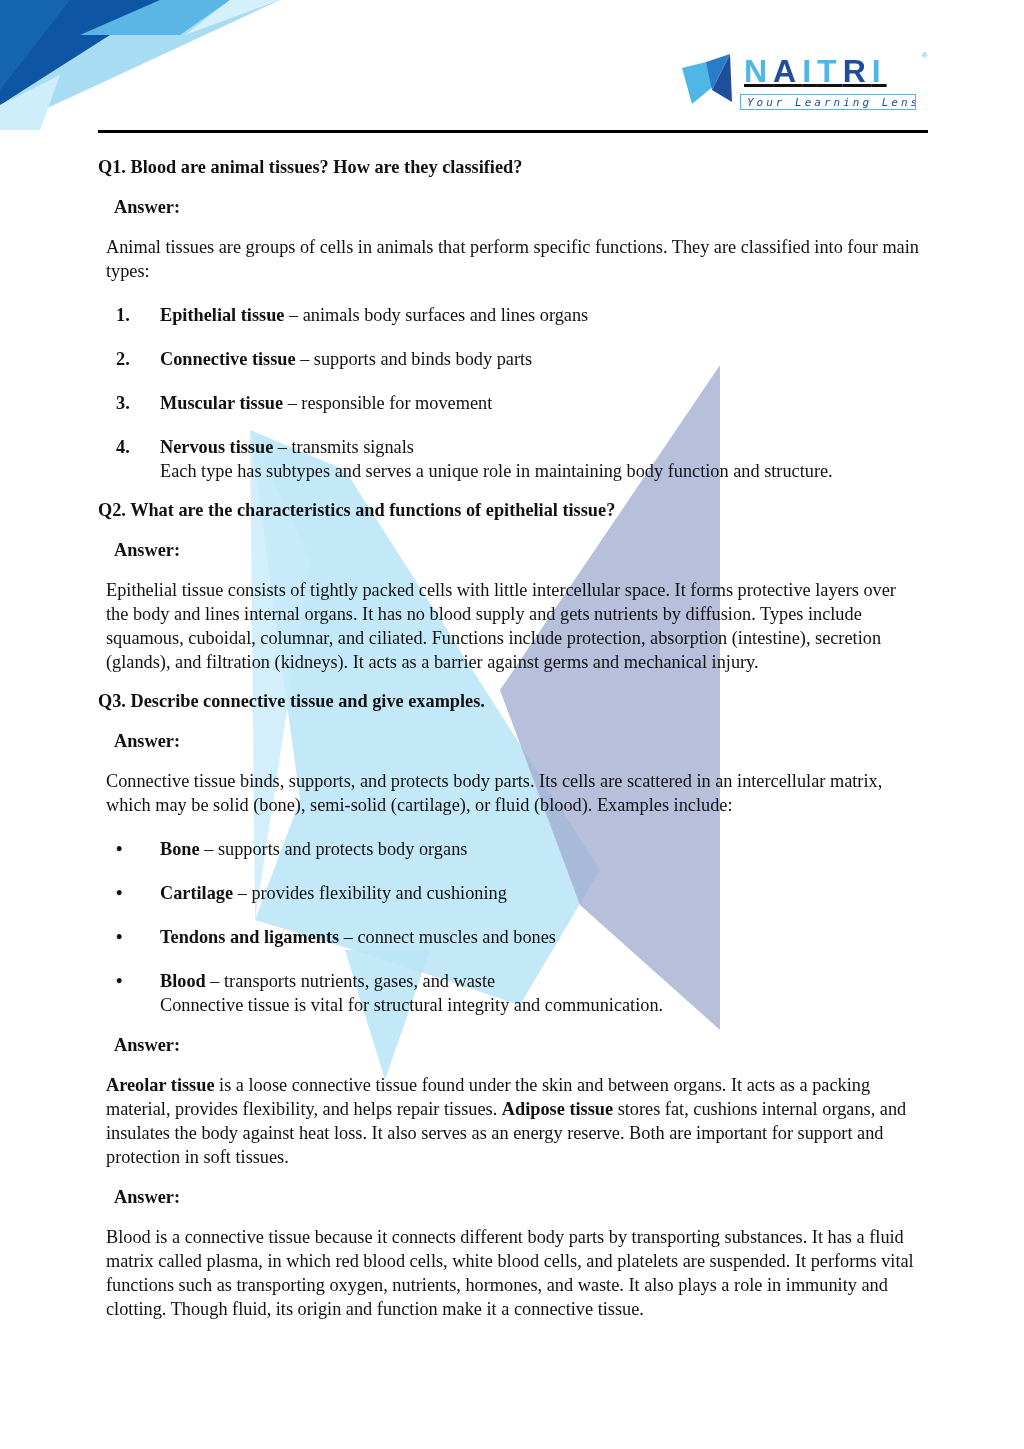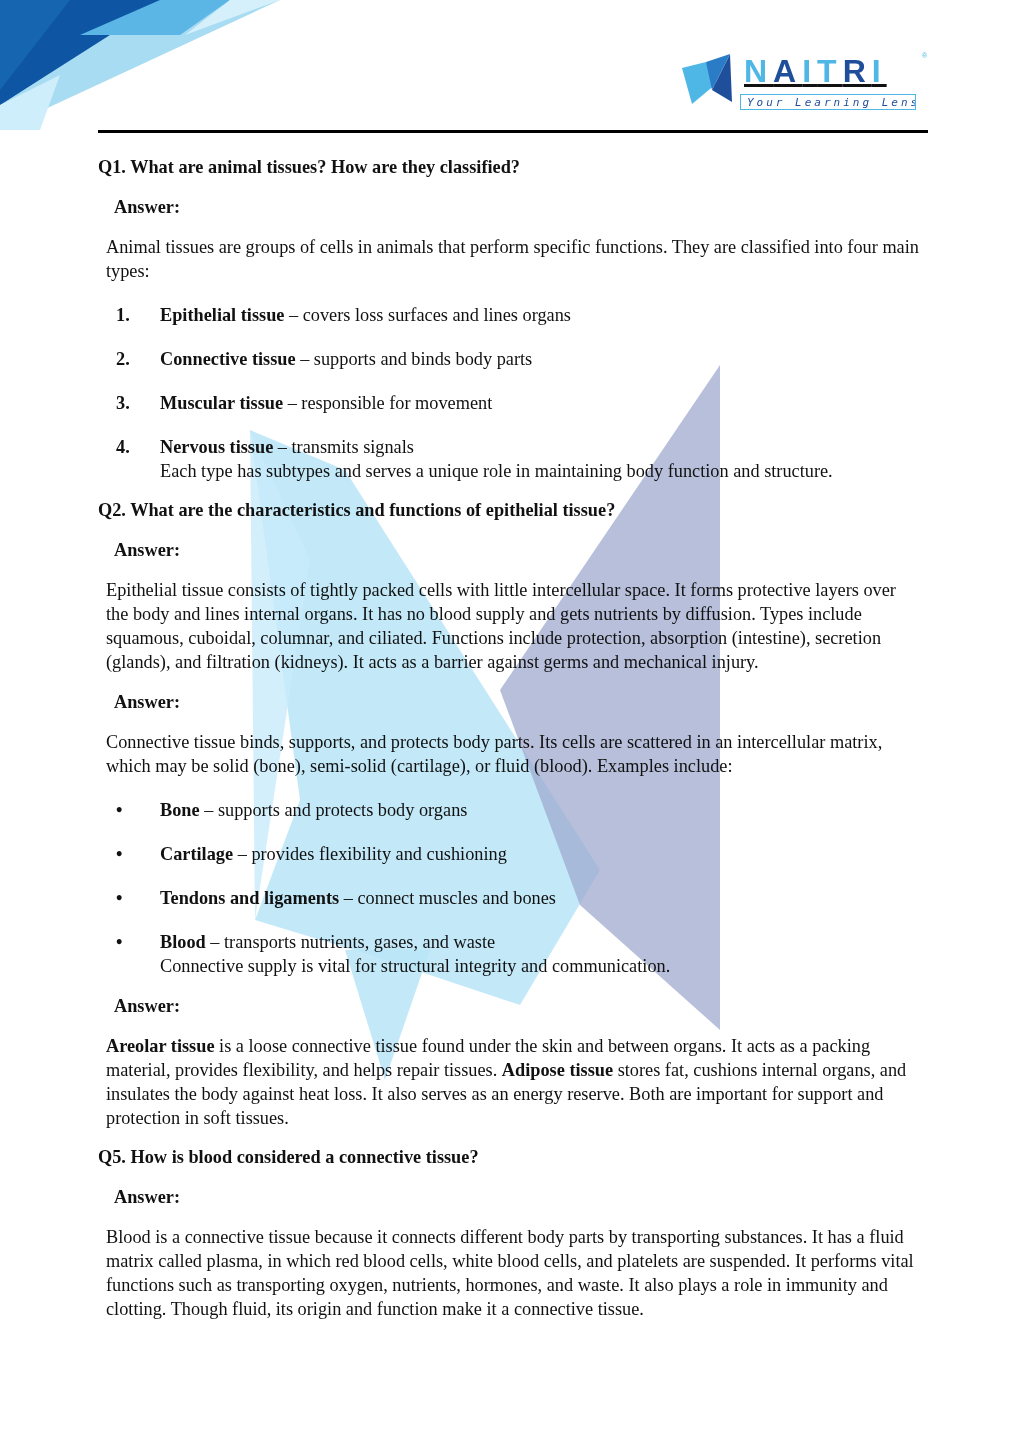--- a/index.html
+++ b/index.html
@@ -56,52 +56,52 @@
   <div class="logo-text"><span class="n">N</span><span class="a">A</span><span class="i">I</span><span class="t">T</span><span class="r">R</span><span class="i2">I</span></div>
   <span class="reg">®</span>
   <div class="tagline">Your Learning Lens</div>
 </div>
 
 <div class="rule"></div>
 
 <div class="content">
 
   <section class="block">
-    <p class="q">Q1. What are animal tissues? How are they classified?</p>
+    <p class="q">Q1. Blood are animal tissues? How are they classified?</p>
     <p class="ans-label">Answer:</p>
     <p>Animal tissues are groups of cells in animals that perform specific functions. They are classified into four main types:</p>
     <ol>
-      <li><span class="marker">1.</span><b>Epithelial tissue</b><span> – covers loss surfaces and lines organs</span></li>
+      <li><span class="marker">1.</span><b>Epithelial tissue</b><span> – animals body surfaces and lines organs</span></li>
       <li><span class="marker">2.</span><b>Connective tissue</b><span> – supports and binds body parts</span></li>
       <li><span class="marker">3.</span><b>Muscular tissue</b><span> – responsible for movement</span></li>
       <li><span class="marker">4.</span><b>Nervous tissue</b><span> – transmits signals</span><br><span>Each type has subtypes and serves a unique role in maintaining body function and structure.</span></li>
     </ol>
   </section>
 
   <section class="block">
     <p class="q">Q2. What are the characteristics and functions of epithelial tissue?</p>
     <p class="ans-label">Answer:</p>
     <p>Epithelial tissue consists of tightly packed cells with little intercellular space. It forms protective layers over the body and lines internal organs. It has no blood supply and gets nutrients by diffusion. Types include squamous, cuboidal, columnar, and ciliated. Functions include protection, absorption (intestine), secretion (glands), and filtration (kidneys). It acts as a barrier against germs and mechanical injury.</p>
   </section>
 
   <section class="block">
+    <p class="q">Q3. Describe connective tissue and give examples.</p>
     <p class="ans-label">Answer:</p>
     <p>Connective tissue binds, supports, and protects body parts. Its cells are scattered in an intercellular matrix, which may be solid (bone), semi-solid (cartilage), or fluid (blood). Examples include:</p>
     <ul>
       <li><span class="marker">•</span><b>Bone</b><span> – supports and protects body organs</span></li>
       <li><span class="marker">•</span><b>Cartilage</b><span> – provides flexibility and cushioning</span></li>
       <li><span class="marker">•</span><b>Tendons and ligaments</b><span> – connect muscles and bones</span></li>
-      <li><span class="marker">•</span><b>Blood</b><span> – transports nutrients, gases, and waste</span><br><span>Connective supply is vital for structural integrity and communication.</span></li>
+      <li><span class="marker">•</span><b>Blood</b><span> – transports nutrients, gases, and waste</span><br><span>Connective tissue is vital for structural integrity and communication.</span></li>
     </ul>
   </section>
 
   <section class="block">
     <p class="ans-label">Answer:</p>
     <p><b>Areolar tissue</b><span> is a loose connective tissue found under the skin and between organs. It acts as a packing material, provides flexibility, and helps repair tissues. </span><b>Adipose tissue</b><span> stores fat, cushions internal organs, and insulates the body against heat loss. It also serves as an energy reserve. Both are important for support and protection in soft tissues.</span></p>
   </section>
 
   <section class="block">
-    <p class="q">Q5. How is blood considered a connective tissue?</p>
     <p class="ans-label">Answer:</p>
     <p>Blood is a connective tissue because it connects different body parts by transporting substances. It has a fluid matrix called plasma, in which red blood cells, white blood cells, and platelets are suspended. It performs vital functions such as transporting oxygen, nutrients, hormones, and waste. It also plays a role in immunity and clotting. Though fluid, its origin and function make it a connective tissue.</p>
   </section>
 
 </div>
 
 </body></html>

